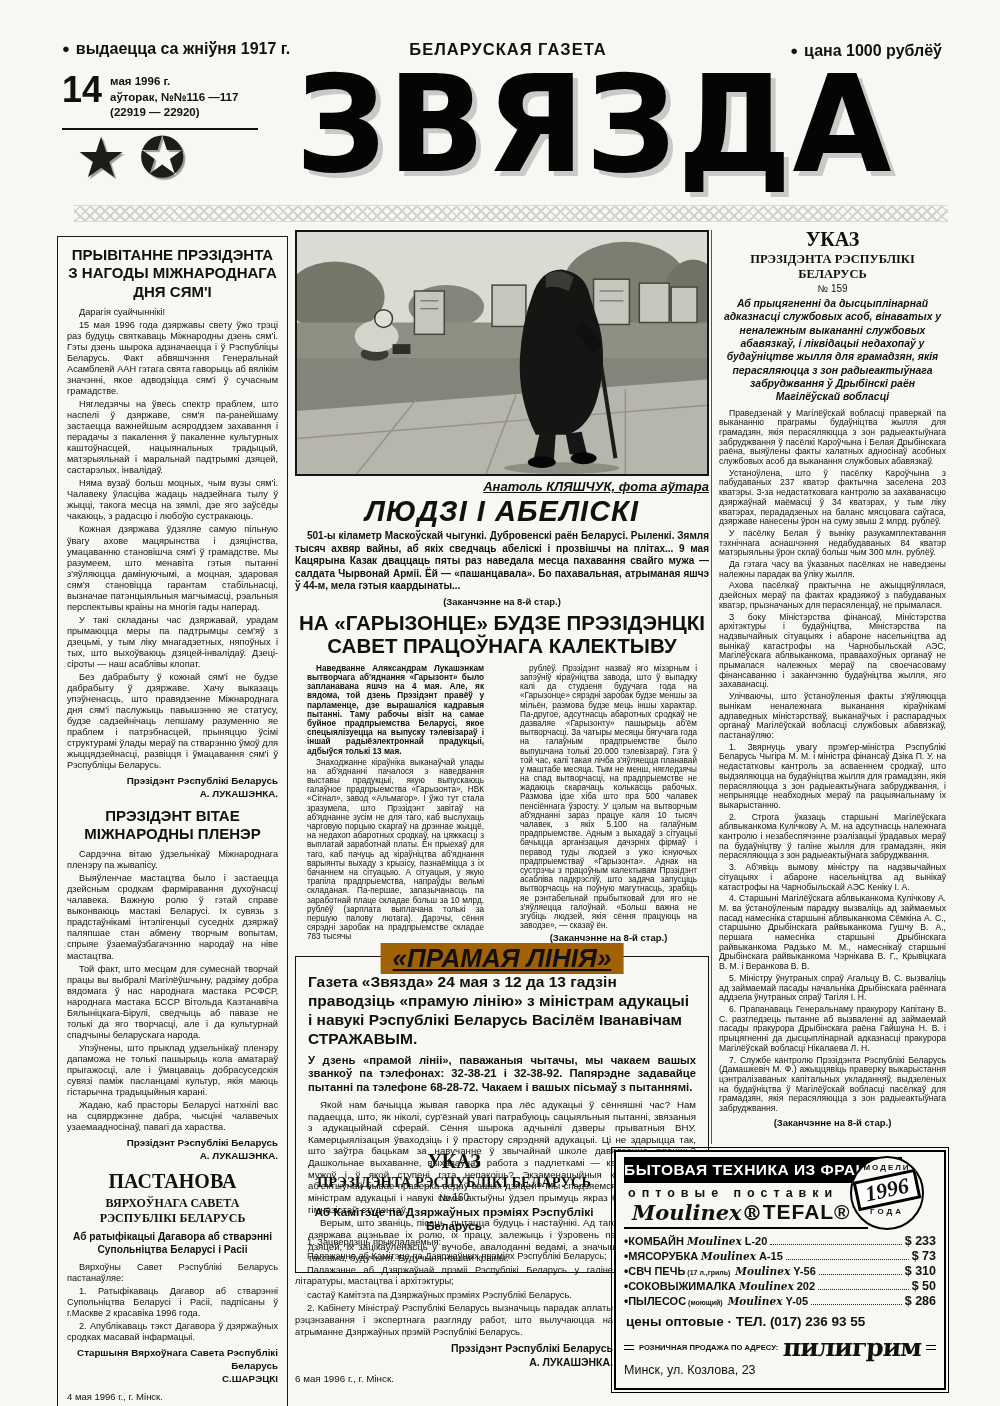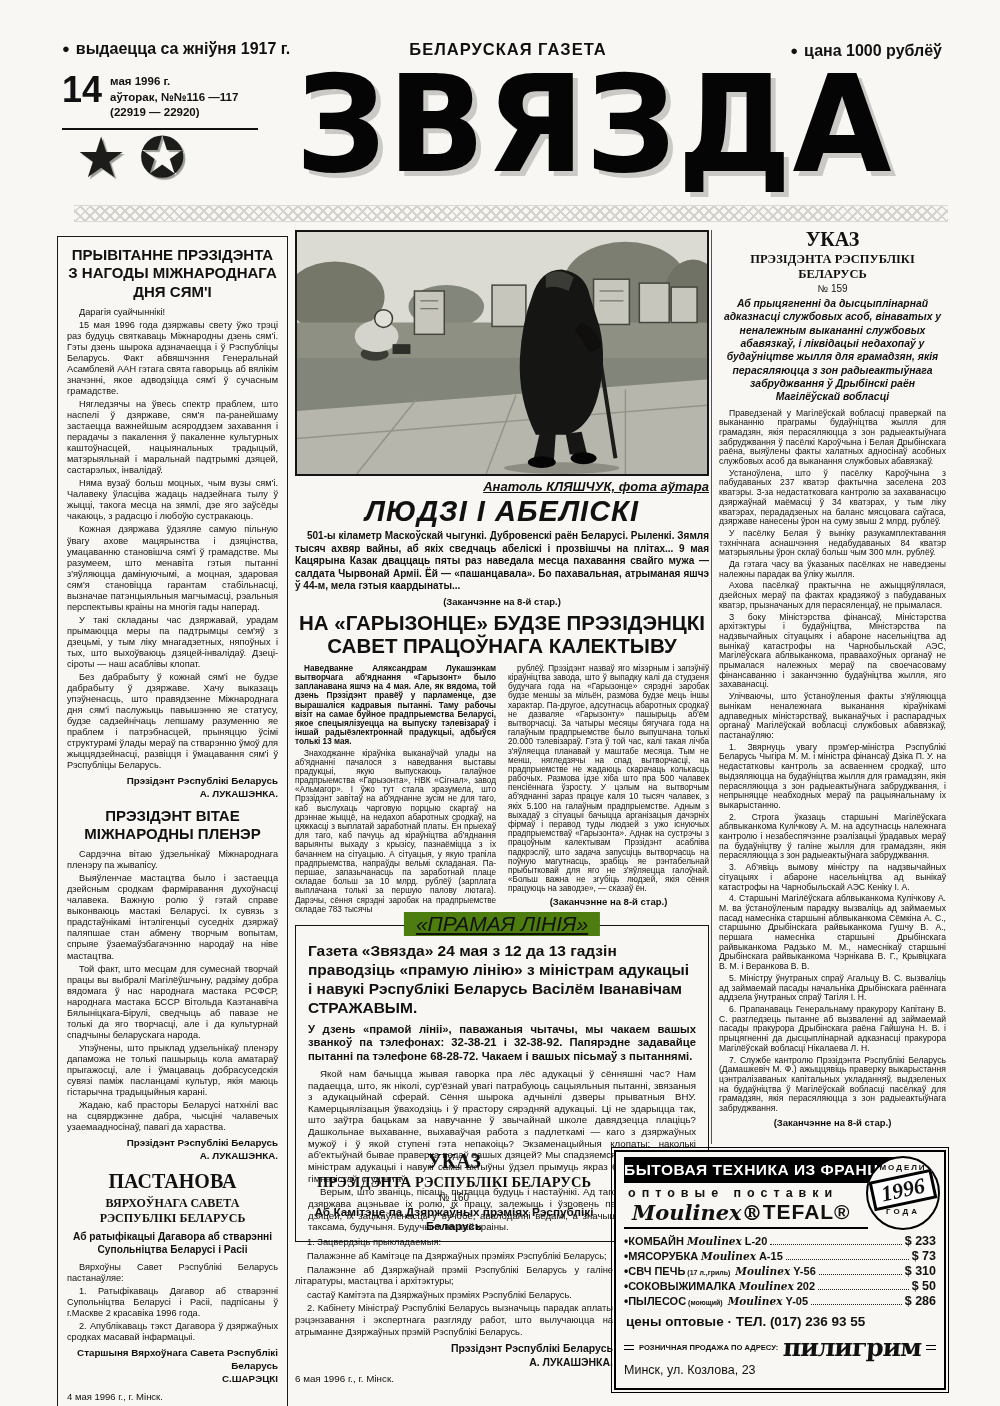--- a/index.html
+++ b/index.html
@@ -45,26 +45,26 @@
   
   .centercol{position:absolute;left:295px;top:230px;width:414px;}
   .photo{width:414px;height:246px;border:2px solid #151515;background:#cfcec8;}
   .photo svg{display:block;width:100%;height:100%;}
   .caption{margin-top:3px;text-align:right;font-size:13px;font-weight:bold;font-style:italic;text-decoration:underline;}
   .head1{text-align:center;font-size:29px;font-weight:bold;font-style:italic;letter-spacing:1px;margin:2px 0 4px;line-height:1.05;}
   .lead1{font-size:10px;font-weight:bold;line-height:1.25;text-align:justify;text-indent:12px;margin:0;}
   .head2{text-align:center;font-size:20.5px;font-weight:bold;line-height:1.12;margin:5px 0 6px;}
   .art2{display:flex;gap:12px;}
   .art2 .c{width:201px;font-size:8.2px;line-height:1.12;text-align:justify;}
-  .art2 p{margin:0 0 2px;text-indent:9px;}
+  .art2 p{margin:0 12px 2px;text-indent:9px;}
   .art2 .lead2{font-weight:bold;}
 
   .hotline{position:relative;margin-top:9px;border:1.6px solid #141414;padding:14px 12px 6px;min-height:226px;}
-  .hl-head{position:absolute;top:-14px;left:50%;transform:translateX(-50%);background:#4d7c0f;
-           padding:0 12px;font-size:21px;font-weight:normal;font-style:italic;text-decoration:underline;white-space:nowrap;}
+  .hl-head{position:absolute;top:-14px;left:50%;transform:translateX(-50%);background:#a16207;
+           padding:0 12px;font-size:26px;font-weight:bold;font-style:italic;text-decoration:underline;white-space:nowrap;}
   .hl-lead{font-size:15.5px;font-weight:bold;line-height:1.22;margin:2px 0 5px;}
   .hl-bold{font-size:11.3px;font-weight:bold;line-height:1.22;margin:0 0 4px;text-align:justify;}
   .hl-p{font-size:9.7px;line-height:1.2;text-align:justify;text-indent:12px;margin:0 0 2px;}
 
   
   .ukaz160{position:absolute;left:295px;top:1150px;width:318px;}
   .u-title{font-family:"Liberation Serif",serif;font-weight:bold;text-align:center;}
   .u160 .t1{font-size:20px;margin:0;}
   .u160 .t2{font-size:14.5px;margin:1px 0 0;}
   .u160 .num{text-align:center;font-size:10px;margin:1px 0 2px;}
@@ -82,21 +82,21 @@
   .u159 .subject{font-size:10.4px;font-weight:bold;text-align:center;line-height:1.28;margin:0 0 5px;font-style:italic;}
   .u-p{margin:0 0 2px;font-size:8.6px;line-height:1.13;text-align:justify;text-indent:10px;}
 
   
   .adbox{position:absolute;left:614px;top:1150px;width:332px;height:240px;border:2px solid #000;
          outline:1px solid #000;outline-offset:2px;background:#f8f7f3;padding:5px 8px 4px;}
   .ad-head{position:relative;display:flex;align-items:stretch;height:26px;margin-right:62px;}
   .ad-stripes{width:34px;background:repeating-linear-gradient(120deg,#000 0 5px,#f8f7f3 5px 9px);}
   .ad-title{flex:1;background:#000;color:#fff;font-size:15.5px;font-weight:bold;letter-spacing:.5px;
             display:flex;align-items:center;justify-content:center;white-space:nowrap;}
-  .stamp{position:absolute;right:4px;top:4px;width:74px;height:74px;border:2px solid #000;border-radius:50%;
+  .stamp{position:absolute;right:20px;top:4px;width:74px;height:74px;border:2px solid #000;border-radius:50%;
          background:#f8f7f3;z-index:3;text-align:center;}
   .stamp-top{font-size:8px;font-weight:bold;letter-spacing:2px;margin-top:5px;}
   .stamp-year{margin:3px auto 0;width:64px;border:3px solid #000;font-size:22px;font-weight:bold;font-style:italic;
               font-family:"Liberation Serif",serif;transform:rotate(-12deg);background:#fff;line-height:1.1;}
   .stamp-bottom{font-size:8px;font-weight:bold;letter-spacing:3px;margin-top:2px;}
   .ad-sub{font-size:12.5px;font-weight:bold;letter-spacing:6px;margin:3px 0 0 4px;}
   .brands{display:flex;align-items:flex-start;border-bottom:2px solid #000;padding:0 0 2px 8px;margin-right:68px;}
   .brand-moulinex{font-family:"DejaVu Serif",serif;font-style:italic;font-weight:bold;font-size:21px;}
   .brand-tefal{font-size:21px;font-weight:900;letter-spacing:1px;}
   .prods{margin-top:5px;}

